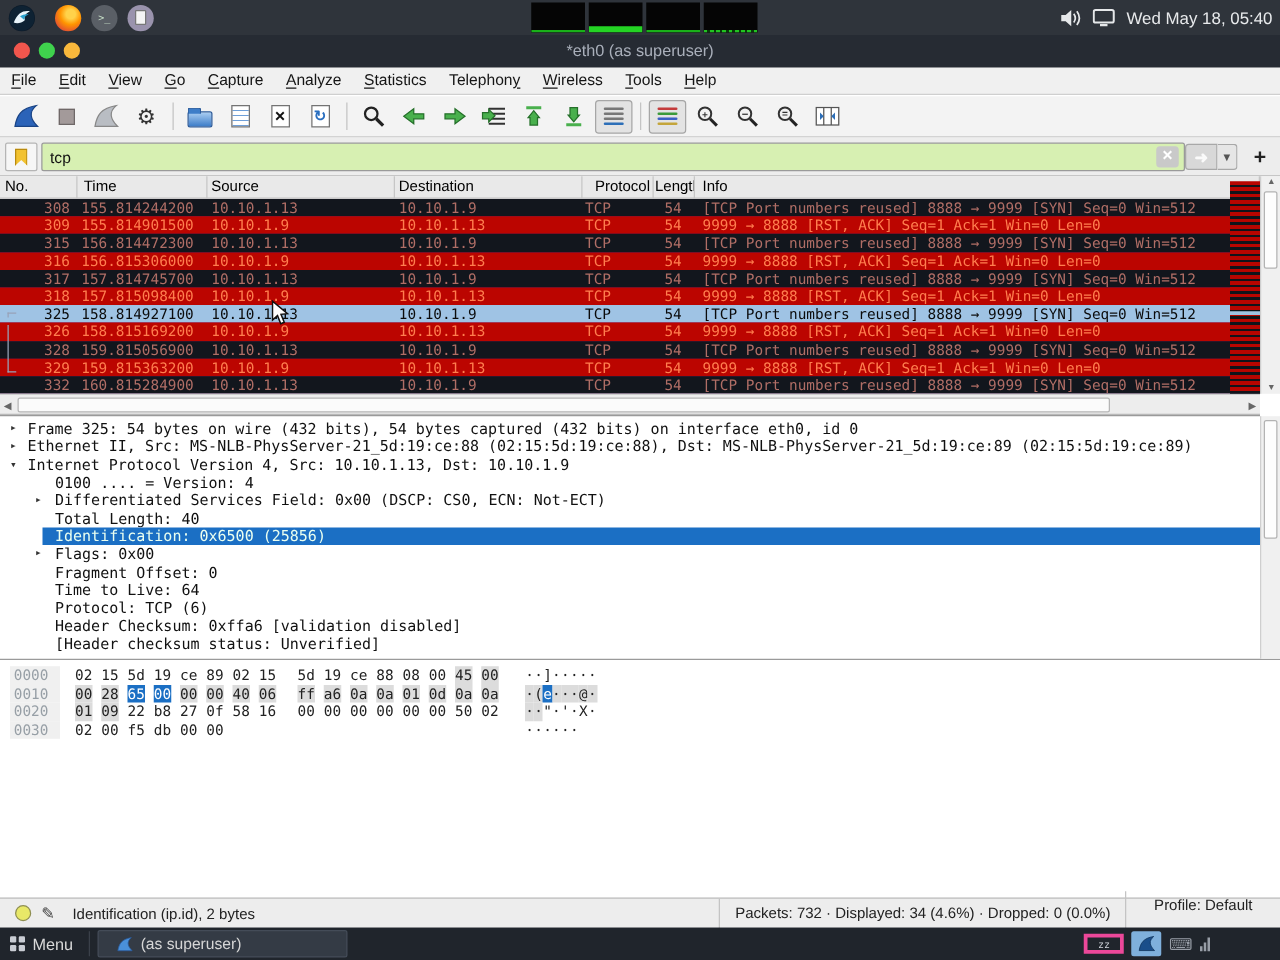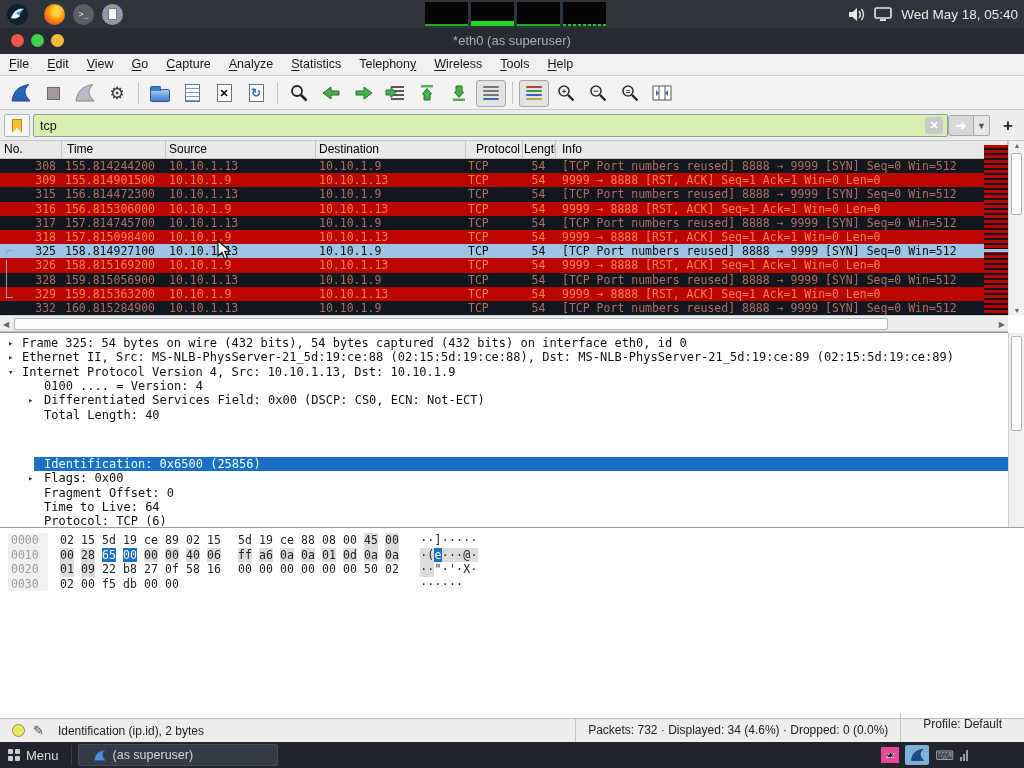--- a/index.html
+++ b/index.html
@@ -126,21 +126,21 @@
   .harr{position:absolute;top:2px;font-size:8px;color:#666;line-height:13px;}
 
   
   .details{position:absolute;left:0;top:332px;width:1008px;height:195px;background:#fff;
            border-top:1px solid #9a9a9a;overflow:hidden;font-family:"DejaVu Sans Mono",monospace;
            font-size:12px;color:#111;padding-top:3px;}
   .dline{position:relative;height:14.35px;line-height:14.4px;white-space:nowrap;}
   .dline .txt0{padding-left:22px;display:block;}
   .dline .txt1{padding-left:44px;display:block;}
   .dline .arr{position:absolute;top:0;font-size:9px;color:#333;}
-  .dline.sel{background:transparent;margin-top:35px;}
+  .dline.sel{background:transparent;}
   .dline.sel .selbar{position:absolute;left:34px;right:0;top:0;bottom:0;background:#1b6fc4;}
   .dline.sel .txt1{position:relative;color:#eafff0;}
   .dvtrack{position:absolute;left:1008px;top:333px;width:16px;height:194px;background:#f0f0f0;
            border-left:1px solid #cfcfcf;z-index:6;}
   .dvthumb{position:absolute;left:2px;top:3px;width:11px;height:95px;background:#fdfdfd;
            border:1px solid #b3b3b3;border-radius:2px;}
 
   
   .bytes{position:absolute;left:0;top:527px;width:1024px;height:191px;background:#fff;
          border-top:1px solid #9a9a9a;font-family:"DejaVu Sans Mono",monospace;font-size:11.5px;
@@ -168,21 +168,21 @@
   
   .taskbar{position:absolute;left:0;top:742px;width:1024px;height:26px;background:#20252c;
            display:flex;align-items:center;z-index:30;}
   .tb-menu{display:flex;align-items:center;gap:6px;padding:0 12px 0 8px;height:26px;color:#d9d9d9;font-size:13px;}
   .grid-ic{width:12px;height:12px;display:grid;grid-template-columns:5px 5px;grid-template-rows:5px 5px;gap:2px;}
   .grid-ic i{background:#c9cdd4;border-radius:1px;}
   .tb-sep{width:1px;height:20px;background:#3a4049;}
   .tb-task{display:flex;align-items:center;gap:6px;height:22px;margin-left:6px;padding:0 14px;
            background:#343b45;border:1px solid #444c58;border-radius:2px;color:#d6d6d6;font-size:12.5px;width:200px;}
   .tray{margin-left:auto;display:flex;align-items:center;gap:6px;margin-right:56px;}
-  .zz-ic{width:18px;height:16px;border:6px solid #ec4899;color:#cfd3da;font-size:8px;
+  .zz-ic{width:32px;height:16px;border:3px solid #ec4899;color:#cfd3da;font-size:8px;
          display:flex;align-items:center;justify-content:center;font-family:"DejaVu Sans Mono",monospace;margin-left:36px;}
   .tray-fin{width:24px;height:20px;background:#7fb0dc;border-radius:2px;display:flex;
             align-items:center;justify-content:center;}
   .kb-ic{font-size:13px;color:#aeb4bd;opacity:.85;}
   .bars-ic{display:flex;align-items:flex-end;gap:1px;height:11px;opacity:.85;}
   .bars-ic i{width:2px;background:#aeb4bd;display:block;}
 
   .mouse-cursor{position:absolute;left:217px;top:240px;z-index:40;}
 </style>
 </head>

